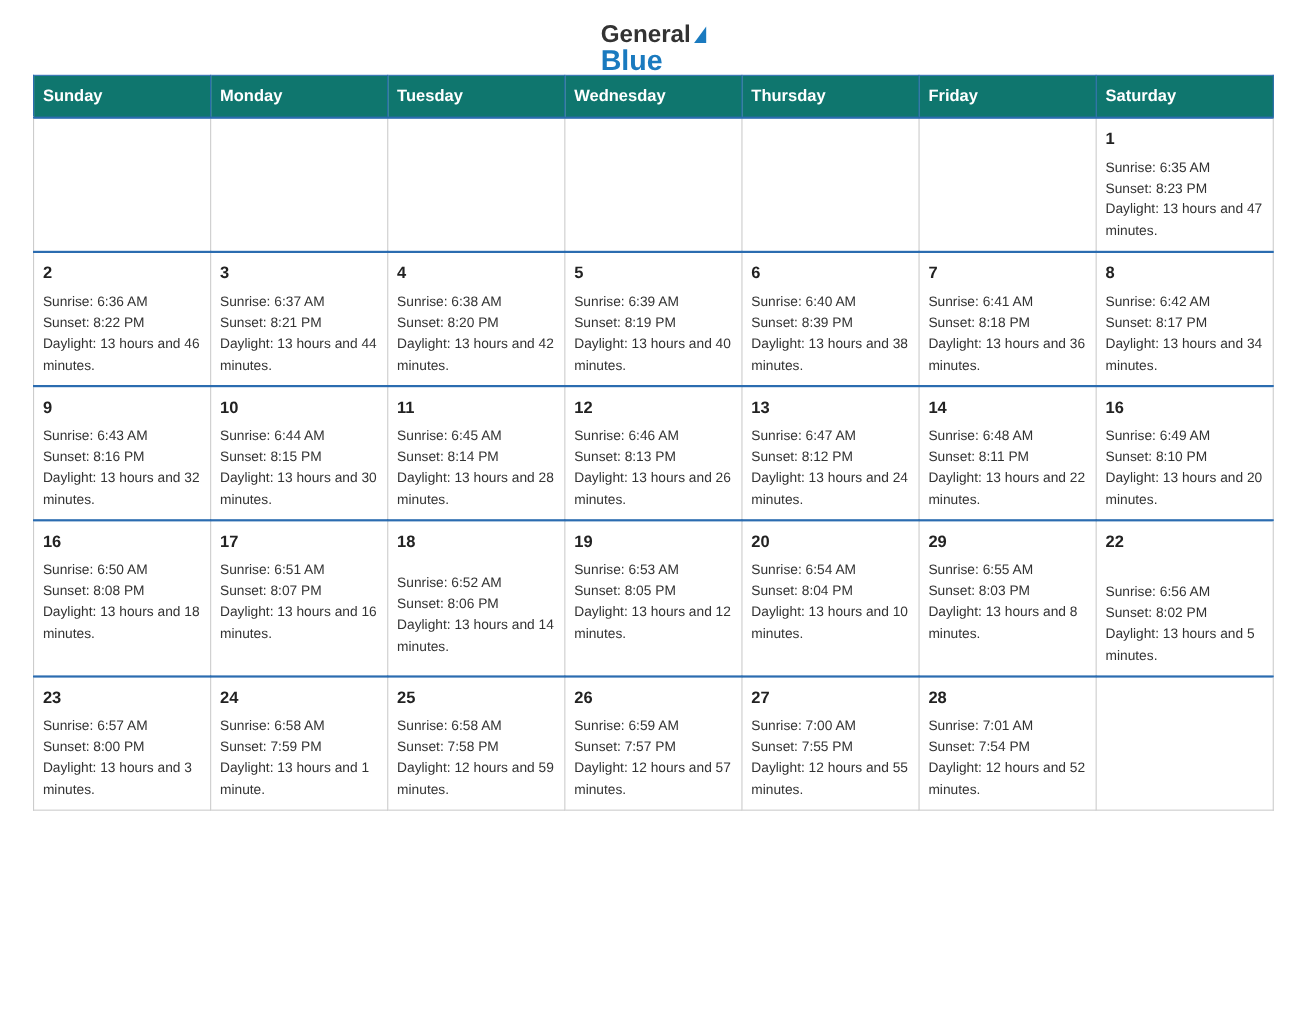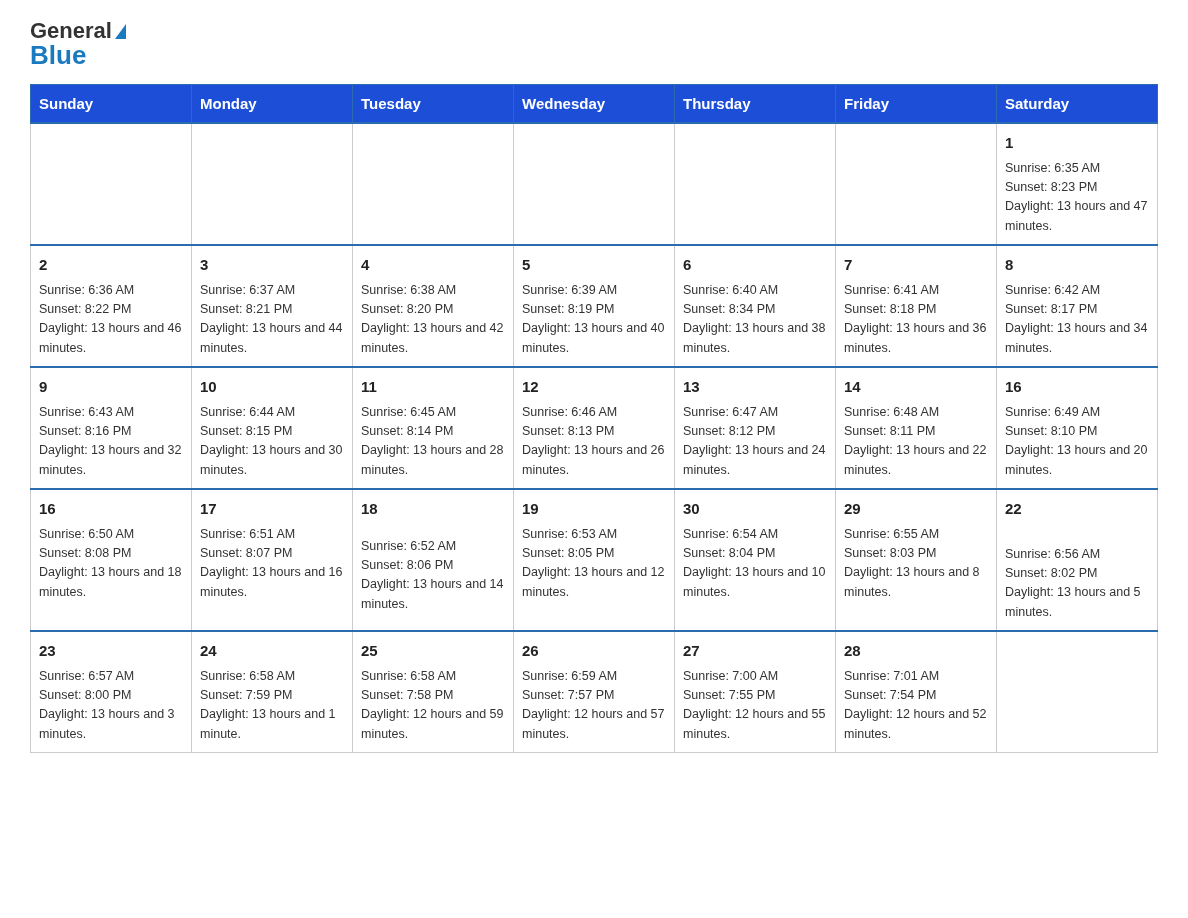--- a/index.html
+++ b/index.html
@@ -4,23 +4,23 @@
   <style>
     * { box-sizing: border-box; margin: 0; padding: 0; }
     body {
       font-family: Arial, sans-serif;
       background: #fff;
       padding: 20px 30px;
       color: #333;
     }
     .header {
       display: flex;
-      justify-content: space-between;
+      justify-content: center;
       align-items: flex-start;
-      margin-bottom: 16px;
+      margin-bottom: 0;
     }
     .logo {
       display: flex;
       flex-direction: column;
       align-items: flex-start;
     }
     .logo-general {
       font-size: 22px;
       font-weight: bold;
       color: #333;
@@ -46,21 +46,21 @@
       font-weight: normal;
       color: #333;
       margin-top: 4px;
     }
     .calendar {
       width: 100%;
       border-collapse: collapse;
       table-layout: fixed;
     }
     .calendar thead tr {
-      background-color: #1d4ed8;
+      background-color: #0f766e;
     }
     .calendar thead th {
       color: #fff;
       padding: 10px 8px;
       font-size: 15px;
       font-weight: bold;
       text-align: left;
       border: 1px solid #2b6cb0;
     }
     .calendar tbody tr {
@@ -156,21 +156,21 @@
         </td>
         <td>
           <span class="day-number">5</span>
           <div class="day-info" style="white-space: pre-line;">Sunrise: 6:39 AM
 Sunset: 8:19 PM
 Daylight: 13 hours and 40 minutes.</div>
         </td>
         <td>
           <span class="day-number">6</span>
           <div class="day-info" style="white-space: pre-line;">Sunrise: 6:40 AM
-Sunset: 8:34 PM
+Sunset: 8:39 PM
 Daylight: 13 hours and 38 minutes.</div>
         </td>
         <td>
           <span class="day-number">7</span>
           <div class="day-info" style="white-space: pre-line;">Sunrise: 6:41 AM
 Sunset: 8:18 PM
 Daylight: 13 hours and 36 minutes.</div>
         </td>
         <td>
           <span class="day-number">8</span>
@@ -242,21 +242,21 @@
 Sunset: 8:06 PM
 Daylight: 13 hours and 14 minutes.</div>
         </td>
         <td>
           <span class="day-number">19</span>
           <div class="day-info" style="white-space: pre-line;">Sunrise: 6:53 AM
 Sunset: 8:05 PM
 Daylight: 13 hours and 12 minutes.</div>
         </td>
         <td>
-          <span class="day-number">30</span>
+          <span class="day-number">20</span>
           <div class="day-info" style="white-space: pre-line;">Sunrise: 6:54 AM
 Sunset: 8:04 PM
 Daylight: 13 hours and 10 minutes.</div>
         </td>
         <td>
           <span class="day-number">29</span>
           <div class="day-info" style="white-space: pre-line;">Sunrise: 6:55 AM
 Sunset: 8:03 PM
 Daylight: 13 hours and 8 minutes.</div>
         </td>

